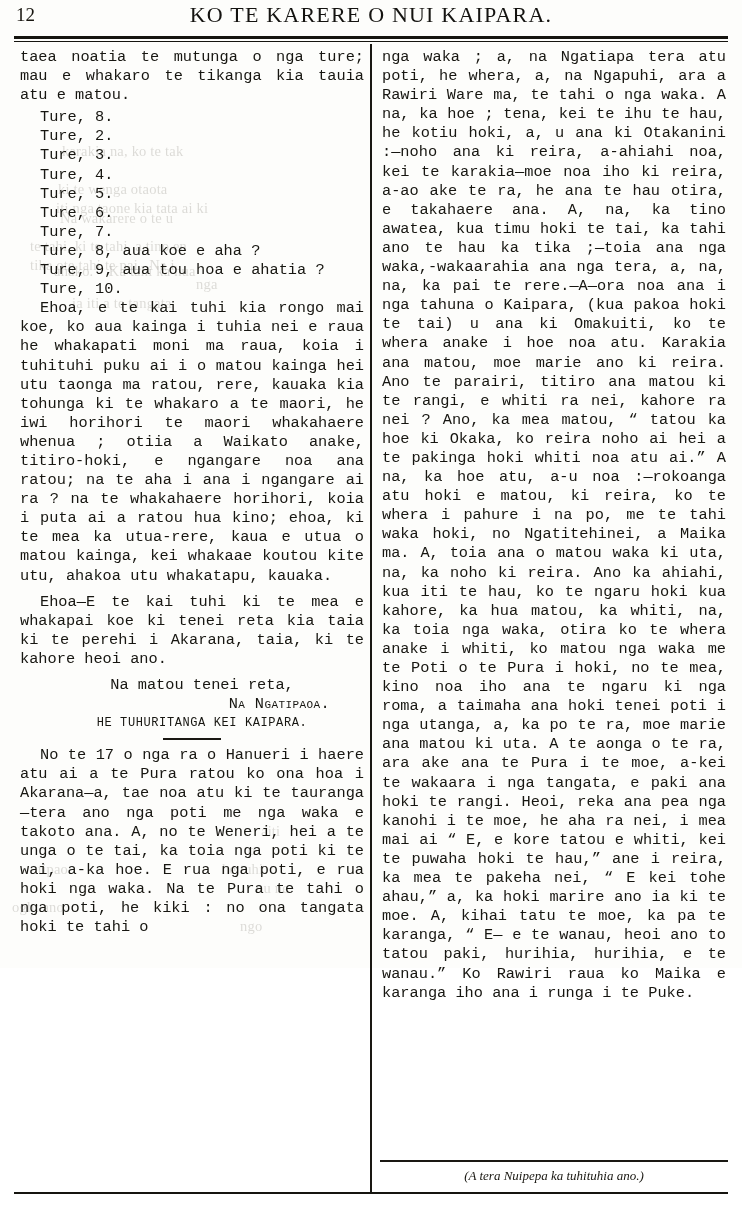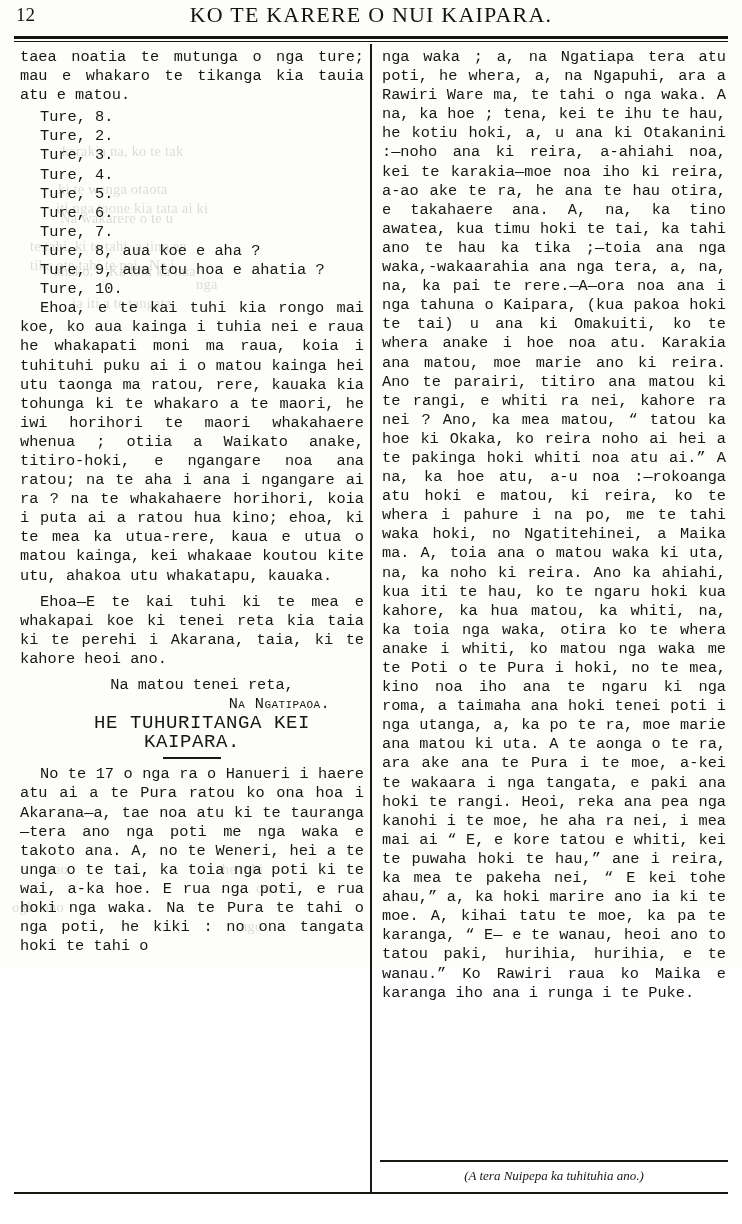--- a/index.html
+++ b/index.html
@@ -119,21 +119,21 @@
   .smallcaps {
     font-variant: small-caps;
     letter-spacing: .4px;
   }
 
   .section-head {
     text-align: center;
     text-indent: 0;
     font-variant: small-caps;
     letter-spacing: .6px;
-    font-size: 19px;
+    font-size: 12px;
     margin-top: 7px;
   }
   .short-rule {
     width: 58px;
     height: 2px;
     background: #1a1813;
     margin: 5px auto 6px auto;
   }
 
   .gap-sm { height: 7px; }

